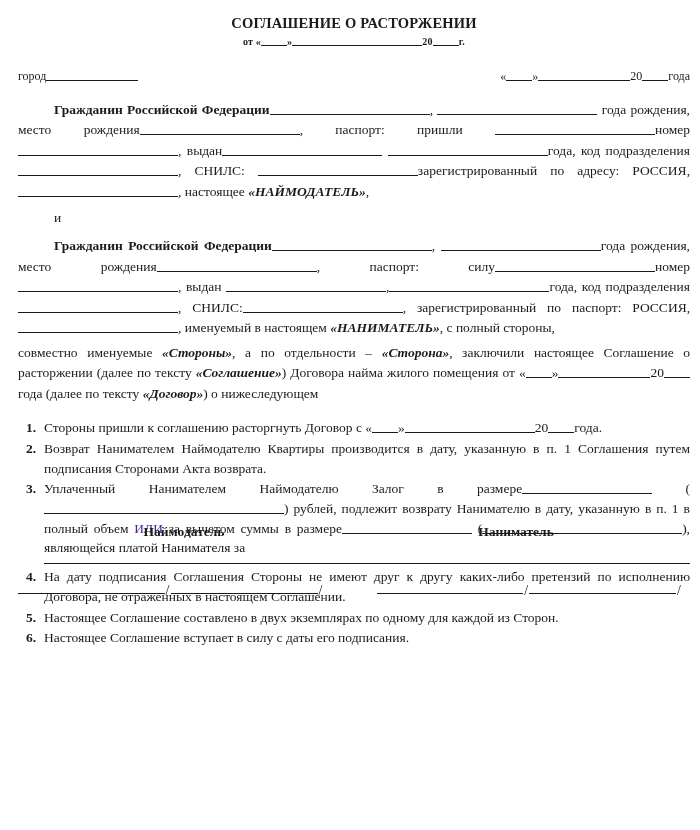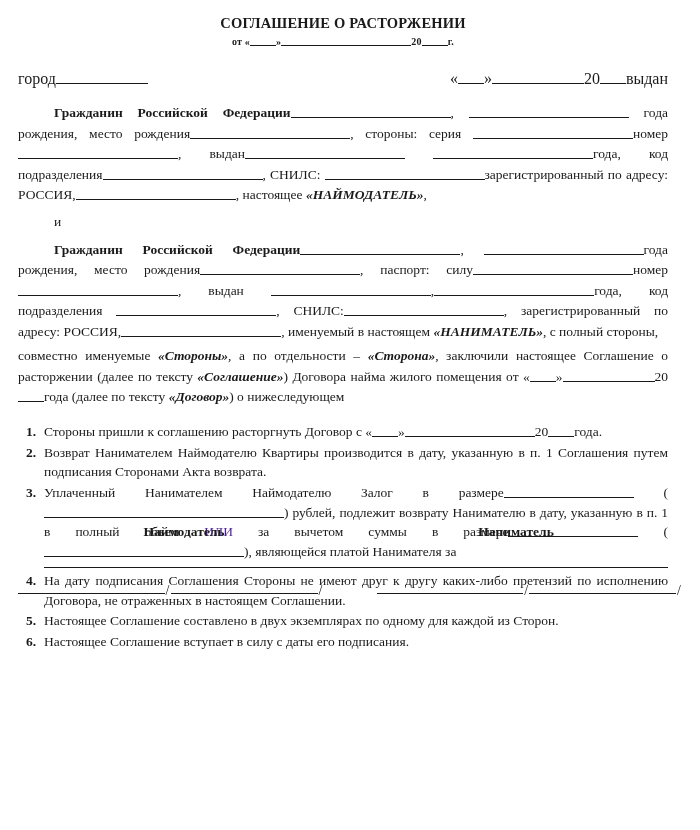--- a/index.html
+++ b/index.html
@@ -15,21 +15,21 @@
     font-family: "Liberation Serif", "DejaVu Serif", serif;
     color: #1a1a1a;
     -webkit-font-smoothing: antialiased;
   }
 
   .page {
     position: relative;
     width: 700px;
     height: 602px;
     box-sizing: border-box;
-    padding: 14px 32px 0 18px;
+    padding: 14px 10px 0 18px;
     background: #ffffff;
   }
 
   
   .title-block {
     text-align: center;
     font-weight: bold;
     font-size: 14.5px;
     line-height: 1.28;
     letter-spacing: 0.2px;
@@ -57,21 +57,21 @@
   .b-md  { width: 92px; }
   .b-lg  { width: 130px; }
   .b-xl  { width: 160px; }
 
   
   .city-row {
     display: flex;
     justify-content: space-between;
     align-items: flex-start;
     margin-top: 20px;
-    font-size: 16px;
+    font-size: 12px;
   }
   .city-left { white-space: nowrap; }
   .city-right { white-space: nowrap; }
 
   
   .party {
     margin-top: 16px;
     font-size: 13.5px;
     line-height: 1.52;
     text-align: justify;
@@ -193,41 +193,41 @@
     <span class="title-date">
       <span>от «</span><span class="blank b-xs"></span><span>»</span><span class="blank b-lg"></span><span>20</span><span class="blank b-xs"></span><span>г.</span>
     </span>
   </div>
 
   <div class="city-row">
     <span class="city-left">
       <span>город</span><span class="blank b-md"></span>
     </span>
     <span class="city-right">
-      <span>«</span><span class="blank b-xs"></span><span>»</span><span class="blank b-md"></span><span>20</span><span class="blank b-xs"></span><span>выдан</span>
+      <span>«</span><span class="blank b-xs"></span><span>»</span><span class="blank b-md"></span><span>20</span><span class="blank b-xs"></span><span>года</span>
     </span>
   </div>
 
   <div class="party">
     <span class="indent"></span><span class="party-lead">Гражданин Российской Федерации</span><span class="blank b-xl"></span><span>, </span><span class="blank b-xl"></span>
-    <span>года рождения, место рождения</span><span class="blank b-xl"></span><span>, стороны: серия</span>
+    <span>года рождения, место рождения</span><span class="blank b-xl"></span><span>, паспорт: пришли</span>
     <span class="blank b-xl"></span><span>номер</span><span class="blank b-xl"></span><span>, выдан</span><span class="blank b-xl"></span>
     <span class="blank b-xl"></span><span>года, код подразделения</span><span class="blank b-xl"></span><span>, СНИЛС:</span>
     <span class="blank b-xl"></span><span>зарегистрированный по адресу: РОССИЯ,</span><span class="blank b-xl"></span><span>,</span>
     <span>настоящее </span><span class="strong">«НАЙМОДАТЕЛЬ»</span><span>,</span>
   </div>
 
   <div class="and-line">и</div>
 
   <div class="party2">
     <span class="indent"></span><span class="party-lead">Гражданин     Российской     Федерации</span><span class="blank b-xl"></span><span>,</span>
     <span class="blank b-xl"></span><span>года рождения, место рождения</span><span class="blank b-xl"></span><span>, паспорт:</span>
     <span>силу</span><span class="blank b-xl"></span><span>номер</span><span class="blank b-xl"></span><span>, выдан</span>
     <span class="blank b-xl"></span><span>,</span><span class="blank b-xl"></span><span>года,   код   подразделения</span>
-    <span class="blank b-xl"></span><span>, СНИЛС:</span><span class="blank b-xl"></span><span>, зарегистрированный по адресу:</span>
+    <span class="blank b-xl"></span><span>, СНИЛС:</span><span class="blank b-xl"></span><span>, зарегистрированный по паспорт:</span>
     <span>РОССИЯ,</span><span class="blank b-xl"></span><span>, именуемый в настоящем </span><span class="strong">«НАНИМАТЕЛЬ»</span><span>, с полный</span>
     <span>стороны,</span>
   </div>
 
   <div class="preamble">
     <span>совместно именуемые </span><span class="strong">«Стороны»</span><span>, а по отдельности – </span><span class="strong">«Сторона»</span><span>, заключили настоящее Соглашение о расторжении (далее по тексту </span><span class="strong">«Соглашение»</span><span>) Договора найма жилого помещения от «</span><span class="blank b-xs"></span><span>»</span><span class="blank b-md"></span><span>20</span><span class="blank b-xs"></span><span>года (далее по тексту </span><span class="strong">«Договор»</span><span>) о нижеследующем</span>
   </div>
 
   <div class="clauses">
 

